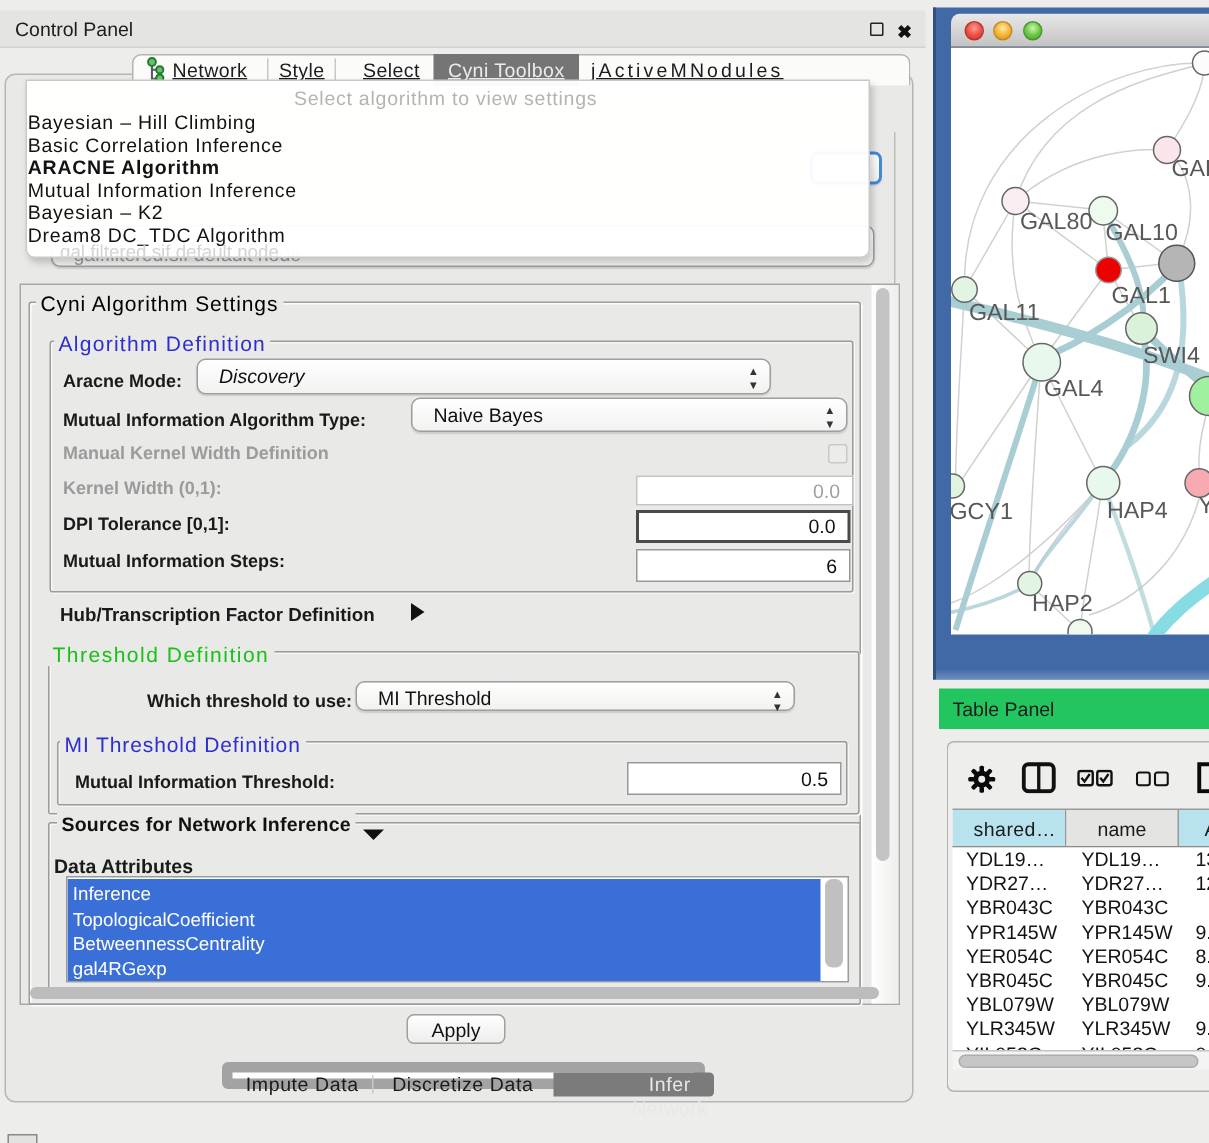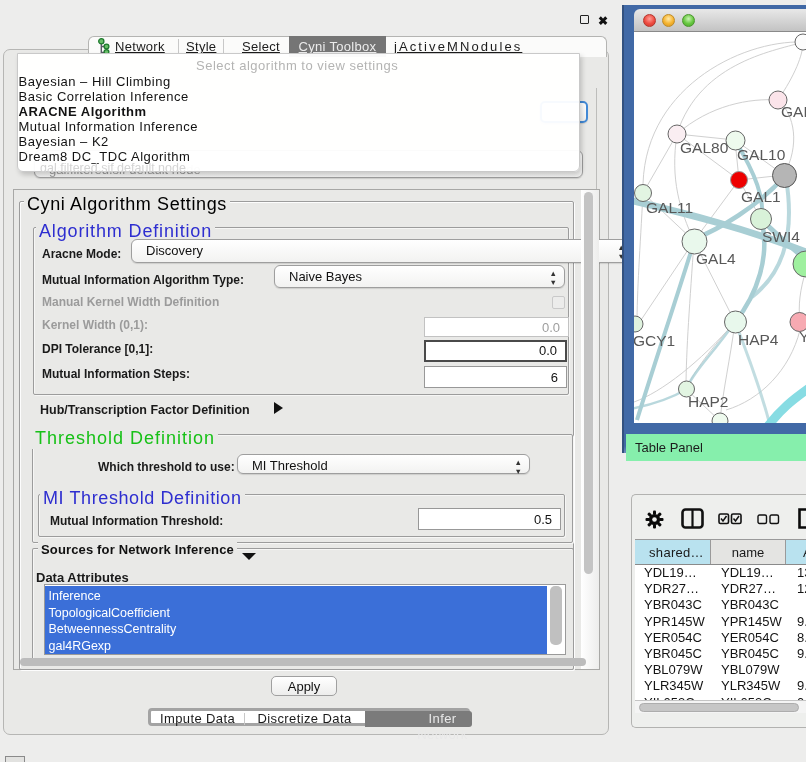--- a/index.html
+++ b/index.html
@@ -15,63 +15,66 @@
 #clo { left:598px; top:14px; font-size:12px; font-weight:bold; color:#111; }
 
 #tabstrip { left:88px; top:36px; width:519px; height:21px; background:#fbfbfa; border:1px solid #b4b4b2; border-bottom:none; border-radius:6px 6px 0 0; }
 .tab { position:absolute; top:36px; height:21px; font-size:13px; letter-spacing:0.3px; color:#1c1c1c; line-height:21px;text-decoration:underline; }
 .tabsep { position:absolute; top:3px; height:15px; width:1px; background:#c8c8c8; }
 #tab-cyni { background:#757575; color:#ececec; text-align:center; }
 
 #panel { left:3px; top:49px; width:606px; height:686px; background:#e9e9e7; border:1px solid #b6b6b4; border-radius:7px; }
 
 #grp-cas { left:19px; top:201px; width:555px; height:469px; border:1px solid #9c9c9c; border-radius:2px; box-shadow:1px 1px 0 #fdfdfd, inset 1px 1px 0 #fdfdfd; }
-.gtitle { position:absolute; font-size:18px; background:#e9e9e7; padding:0 3px; }
+.gtitle { position:absolute; font-size:14px; background:#e9e9e7; padding:0 3px; }
 fieldset { border:1px solid #9c9c9c; border-radius:2px; box-shadow:1px 1px 0 #f6f6f5, inset 1px 1px 0 #f6f6f5; position:absolute; }
 .lab { position:absolute; font-size:12px; font-weight:bold; color:#1a1a1a; white-space:nowrap; }
 .lab.dis { color:#9b9b9b; }
 .combo { position:absolute; background:linear-gradient(#ffffff,#f2f2f1); border:1px solid #9e9e9e; border-radius:6px; box-shadow:0 1px 1px rgba(0,0,0,0.12); font-size:13px; color:#111; }
 .combo .ct { position:absolute; left:14px; top:3px; }
 .combo .st { position:absolute; right:7px; top:2.5px; font-size:7.5px; color:#333; line-height:9px; text-align:center; }
 .tfield { position:absolute; background:#fff; border:1px solid #989898; font-size:13px; text-align:right; padding-right:8px; color:#111; }
 
 #dlist { left:44px; top:584px; width:522px; height:71px; border:1px solid #9a9a9a; background:#fff; overflow:hidden; }
 #dlist .sel { position:absolute; left:0; top:1px; width:502px; height:70px; background:#3b6fd8; }
 #dlist .it { position:absolute; left:3.5px; font-size:12.5px; color:#fff; white-space:nowrap; }
 .sb-thumb { position:absolute; background:#c0c0c0; border-radius:5px; }
 
 #apply { left:271px; top:676px; width:66px; height:20px; background:linear-gradient(#ffffff,#ededec); border:1px solid #a0a0a0; border-radius:5px; text-align:center; font-size:13px; color:#111; line-height:19px; }
-#btabs { left:148px; top:708px; width:322px; height:18px; background:#fff; border:3px solid #a3a3a3; border-radius:4px; font-size:13px; }
+#btabs { left:148px; top:708px; width:322px; height:18px; background:#fff; border:7px solid #a3a3a3; border-radius:4px; font-size:13px; }
 .btab { position:absolute; top:0; height:16px; line-height:16px; letter-spacing:0.4px; text-align:center; color:#1a1a1a; }
 
 #popup { left:17px; top:53px; width:563px; height:119px; background:rgba(255,255,255,0.96); border:1px solid #c9c9c9; border-radius:0 0 6px 6px; box-shadow:2px 3px 5px rgba(0,0,0,0.18); }
 #popup .hint { position:absolute; left:178px; top:4px; width:230px; font-size:13px; letter-spacing:0.5px; color:#b4b4b3; }
 #popup .pi { position:absolute; left:0.5px; font-size:13px; letter-spacing:0.5px; color:#121212; white-space:nowrap; }
 
 #netwin { left:622px; top:5px; width:184px; height:448px; background:#4169a6; border-left:2px solid #33517f; }
 #netwin .bot { position:absolute; left:0; bottom:0; width:184px; height:7px; background:linear-gradient(#4169a6,#6d8fbc); }
 #mactitle { left:634px; top:9px; width:172px; height:23px; background:linear-gradient(#e8e8e8,#c3c3c3); border-bottom:1px solid #8a8a8a; border-radius:6px 0 0 0; }
 .tl { position:absolute; top:14px; width:13px; height:13px; border-radius:50%; }
 #netcanvas { left:634px; top:32px; width:172px; height:391px; background:#fff; overflow:hidden; }
 
-#tp-title { left:626px; top:434px; width:180px; height:27px; background:#86efac; }
+#tp-title { left:626px; top:459px; width:180px; height:27px; background:#22c55e; }
 #tp-title span { position:absolute; left:9px; top:6px; font-size:13px; color:#1c1c1c; }
 #tp-box { left:631px; top:494px; width:175px; height:234px; background:#eeefed; border:1px solid #b2b2b0; border-radius:5px 0 0 5px; border-right:none; }
 #thead { position:absolute; left:3px; top:44px; width:172px; height:26px; border-top:1px solid #9a9a9a; border-bottom:1px solid #8a8a8a; overflow:hidden; font-size:13px; color:#1a1a1a; }
 .hc { position:absolute; top:0; height:26px; line-height:25px; text-align:center; border-right:1px solid #9a9a9a; background:#b9e2ef; }
 #tbody { position:absolute; left:3px; top:70px; width:172px; height:135px; background:#fff; overflow:hidden; font-size:13px; color:#141414; }
 .tr { position:absolute; left:0; width:300px; height:16.2px; }
 .tc { position:absolute; top:0; white-space:nowrap; }
 #tp-hsb { position:absolute; left:3px; top:205px; width:172px; height:13px; background:#f4f4f4; border-top:1px solid #c4c4c4; }
 #tp-hsb .th2 { position:absolute; left:4px; top:1.5px; width:160px; height:9px; background:#c6c6c6; border:1px solid #adadad; border-radius:5px; }
 </style>
 </head>
 <body>
 <div id="page">
 
+  <div id="cp-title" class="abs">
+      <span class="t">Control Panel</span>
+    </div>
   <div id="flo" class="abs"></div>
   <div id="clo" class="abs">✖</div>
 
   <div id="panel" class="abs"></div>
 
   <div id="tabstrip" class="abs"></div>
   <svg class="abs" style="left:96px;top:37px" width="15" height="18" viewBox="0 0 15 18">
     <path d="M5.3,6 V15.5 H9 M5.3,9.5 H9" fill="none" stroke="#5a5a66" stroke-width="1.4"></path>
     <circle cx="5.3" cy="4.3" r="2.6" fill="#6abf69" stroke="#1e7a2e" stroke-width="1.3"></circle>
     <circle cx="10.5" cy="9.5" r="2.4" fill="#6abf69" stroke="#1e7a2e" stroke-width="1.3"></circle>
@@ -93,21 +96,21 @@
   <div class="abs" style="left:596px;top:88px;width:1px;height:101px;background:#bdbdbb;"></div>
 
   <div class="abs" style="left:13px;top:189px;width:587px;height:481px;border:1px solid #a8a8a6;"></div>
 
   <div id="grp-cas" class="abs"></div>
   <span class="gtitle" style="left:24px;top:194px;letter-spacing:0.6px;">Cyni Algorithm Settings</span>
 
   <fieldset style="left:33px;top:227px;width:536px;height:168px;"></fieldset>
   <span class="gtitle" style="left:36px;top:221px;color:#2e2ed0;letter-spacing:0.85px;">Algorithm Definition</span>
   <div class="lab" style="left:42px;top:247px;">Aracne Mode:</div>
-  <div class="combo" style="left:131px;top:239px;width:502px;height:24px;">
+  <div class="combo" style="left:131px;top:239px;width:383px;height:24px;font-style:italic;">
       <span class="ct">Discovery</span>
       <span class="st">▲<br>▼</span>
     </div>
   <div class="lab" style="left:42px;top:273px;">Mutual Information Algorithm Type:</div>
   <div class="combo" style="left:274px;top:265px;width:291px;height:23px;">
       <span class="ct">Naive Bayes</span>
       <span class="st">▲<br>▼</span>
     </div>
   <div class="lab dis" style="left:42px;top:295px;">Manual Kernel Width Definition</div>
   <div class="abs" style="left:552px;top:296px;width:13px;height:13px;background:#ececeb;border:1px solid #c9c9c9;border-radius:2px;"></div>

